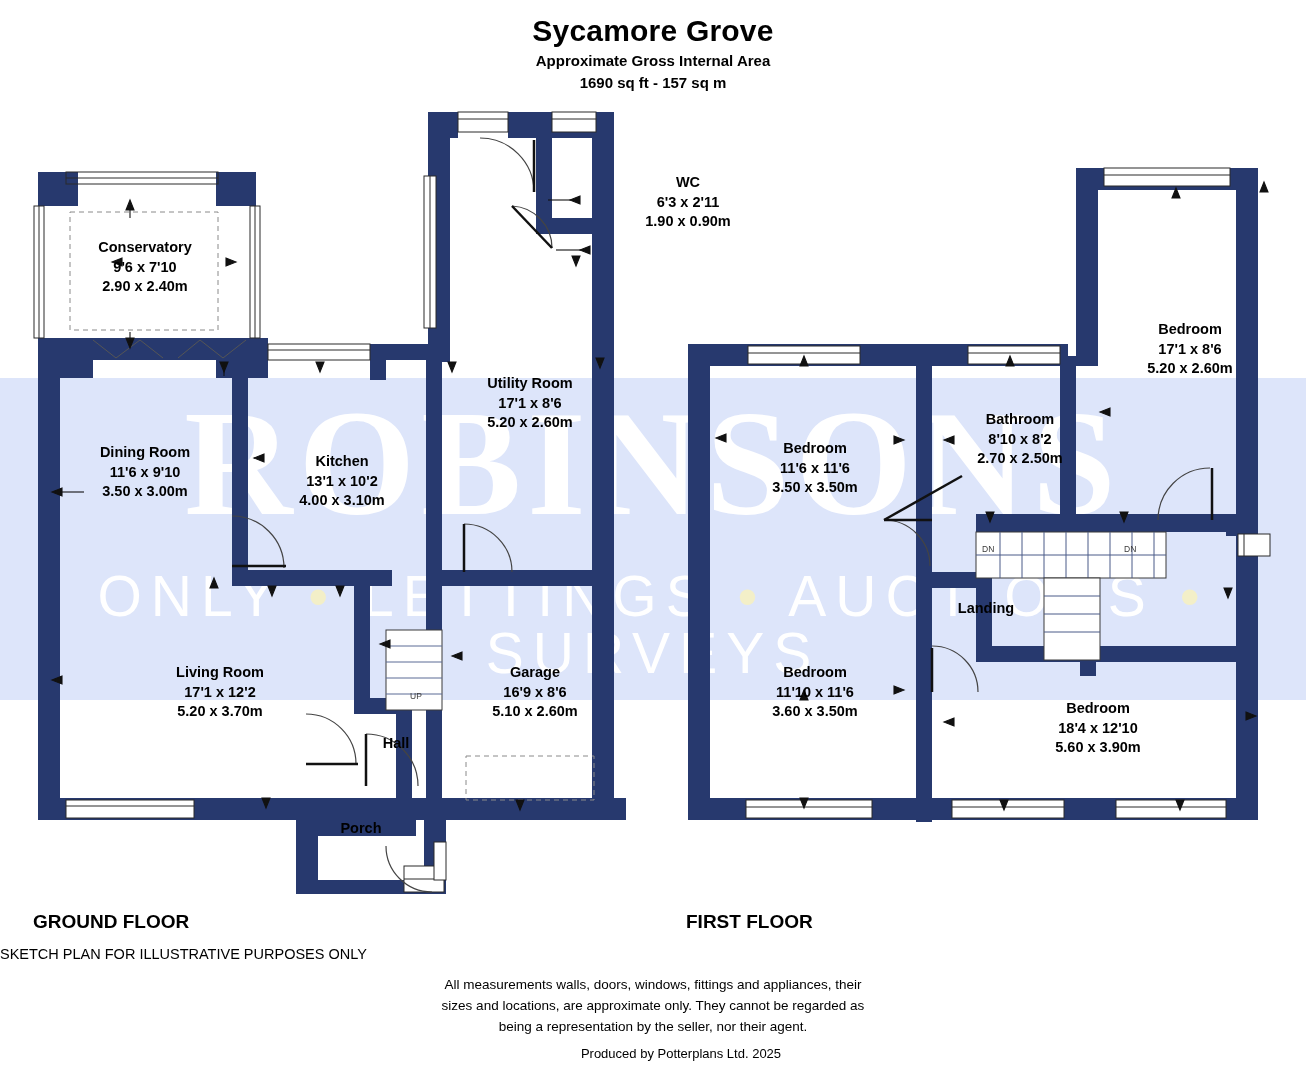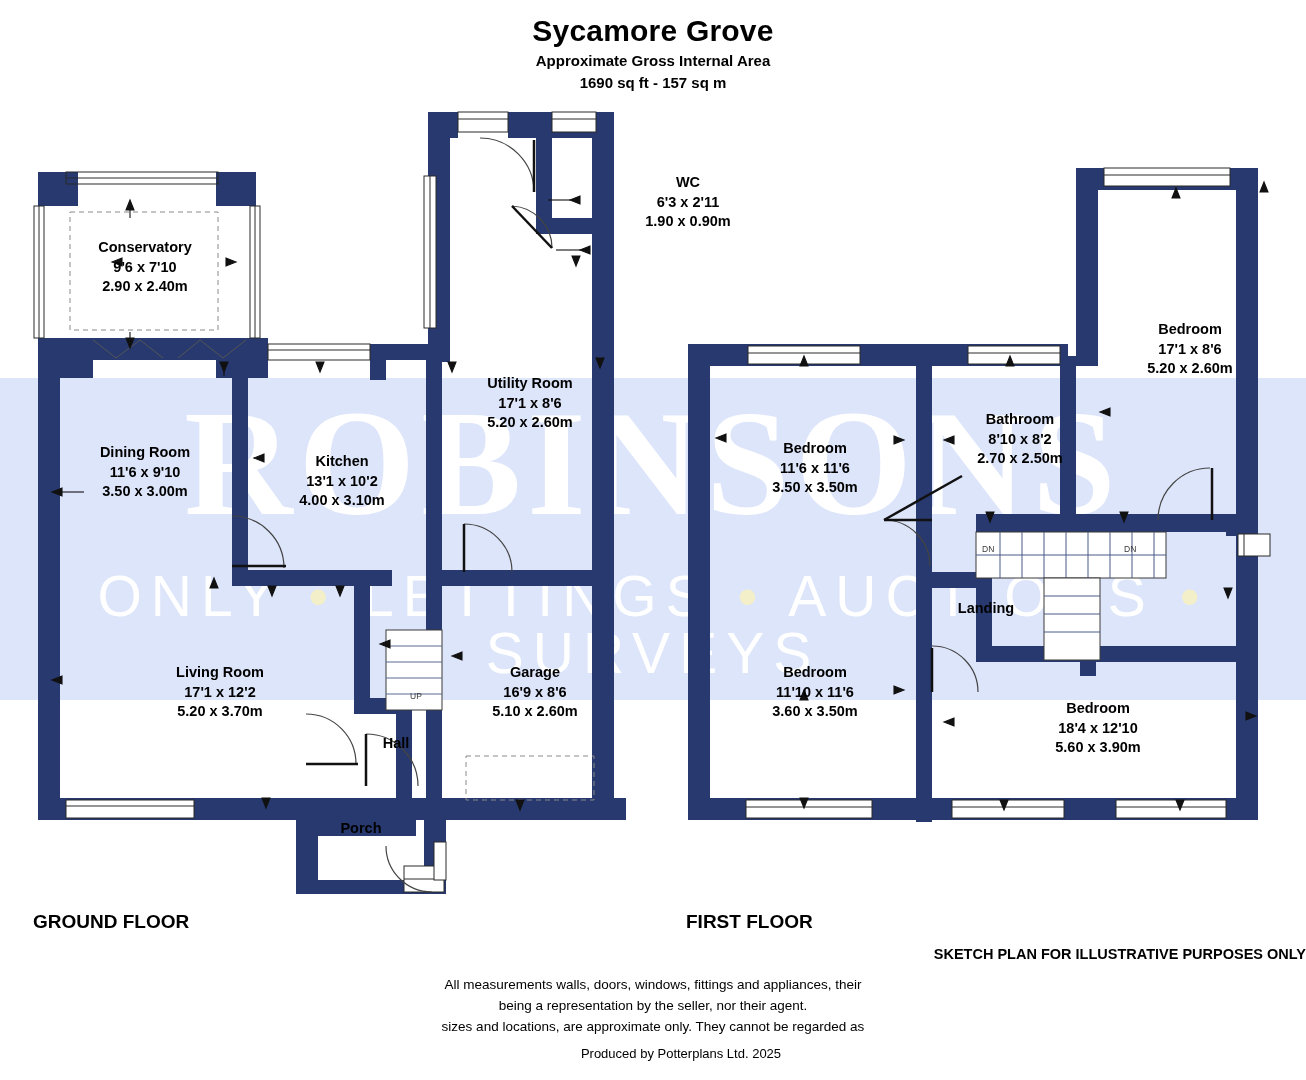--- a/index.html
+++ b/index.html
@@ -30,22 +30,22 @@
 
   
   .rlab{position:absolute;text-align:center;font-size:14.5px;font-weight:bold;
         line-height:19.5px;white-space:nowrap;z-index:4;}
   .rlab .nm{font-size:14.5px;}
   .tiny{position:absolute;font-size:8.5px;color:#3a3a3a;z-index:4;
         font-family:"Liberation Sans",sans-serif;}
   .floorlab{position:absolute;font-size:19px;font-weight:bold;z-index:4;}
 
   
-  .f-head{position:absolute;left:0;top:946px;width:1306px;text-align:right;
-          font-size:14.5px;font-weight:bold;}
+  .f-head{position:absolute;left:0;top:946px;width:1306px;text-align:left;
+          font-size:14.5px;font-weight:normal;}
   .f-body{position:absolute;left:0;top:974px;width:1306px;text-align:center;
           font-size:13.5px;line-height:21px;}
   .f-prod{position:absolute;left:0;top:1046px;width:1306px;text-align:center;
           font-size:13px;padding-left:28px;}
 </style>
 </head>
 <body>
 
 <div id="stage">
 
@@ -401,18 +401,18 @@
   <div class="tiny" style="left:404px;top:691px;margin-left:6px;">UP</div>
   <div class="tiny" style="left:982px;top:544px;">DN</div>
   <div class="tiny" style="left:1124px;top:544px;">DN</div>
 
   <div class="floorlab" style="left:33px;top:911px;">GROUND FLOOR</div>
   <div class="floorlab" style="left:686px;top:911px;">FIRST FLOOR</div>
 
   <div class="f-head">SKETCH PLAN FOR ILLUSTRATIVE PURPOSES ONLY</div>
   <div class="f-body">
     <div>All measurements walls, doors, windows, fittings and appliances, their</div>
+    <div>sizes and locations, are approximate only. They cannot be regarded as</div>
     <div>being a representation by the seller, nor their agent.</div>
-    <div>sizes and locations, are approximate only. They cannot be regarded as</div>
   </div>
   <div class="f-prod">Produced by Potterplans Ltd. 2025</div>
 
 </div>
 
 </body></html>

